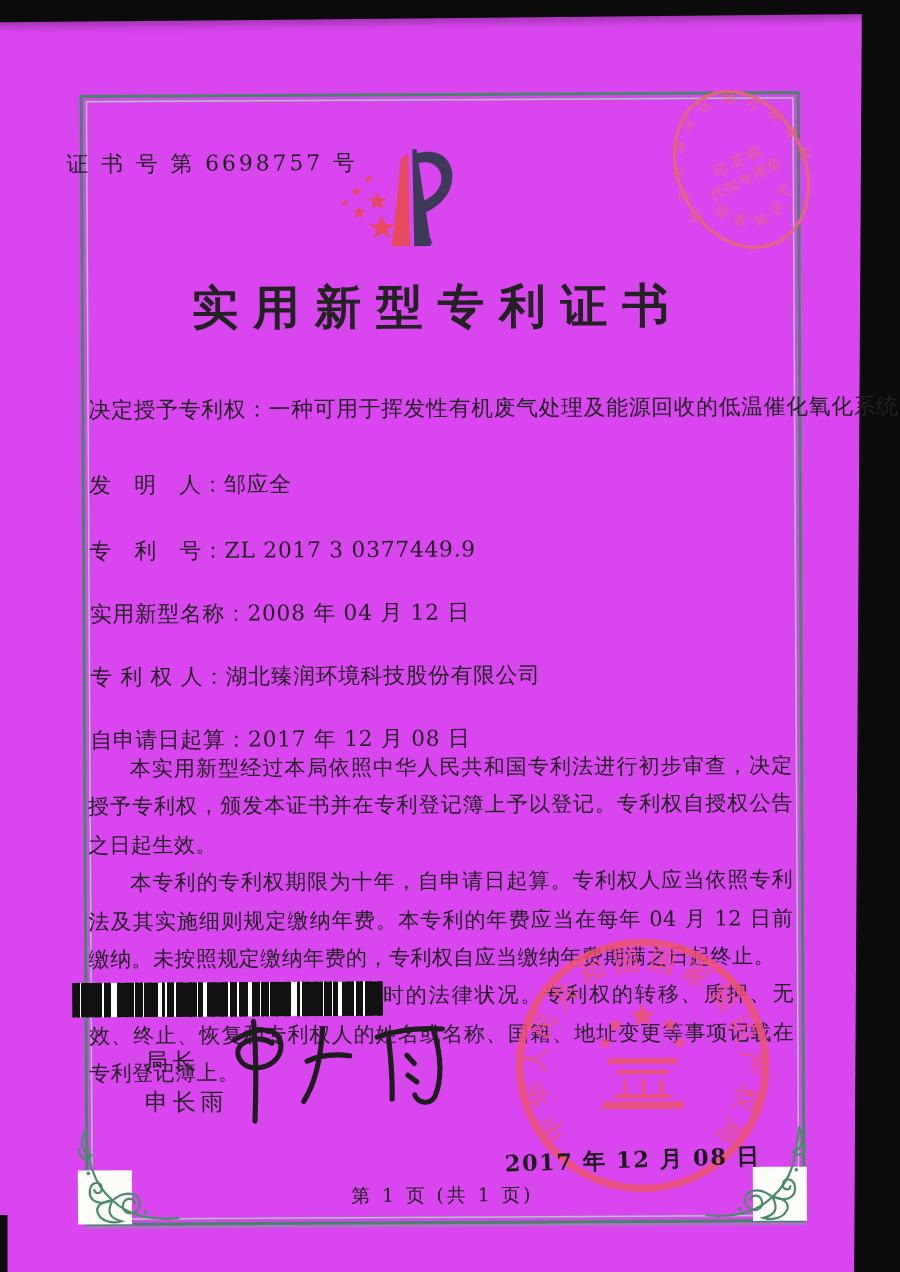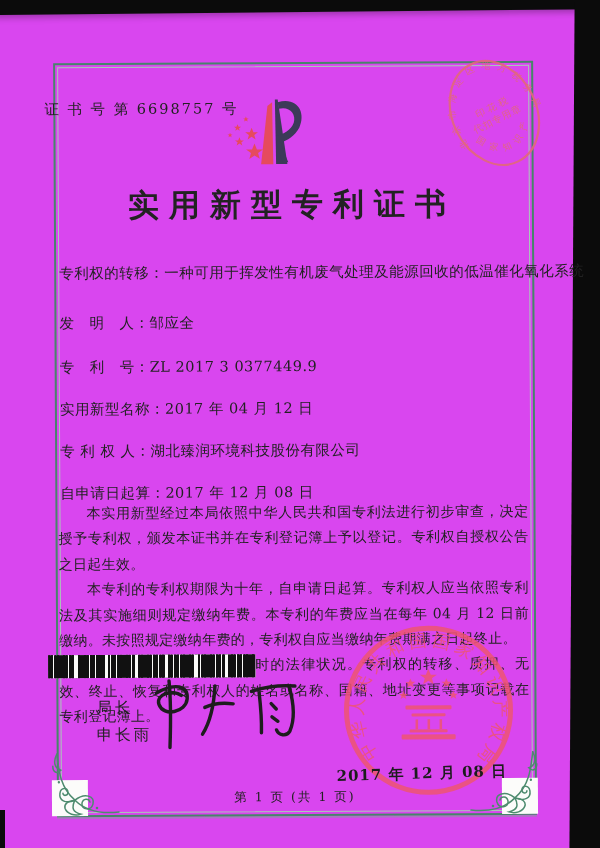--- a/index.html
+++ b/index.html
@@ -119,24 +119,24 @@
         <text font-size="9" letter-spacing="6" font-family="DejaVu Serif,serif">
           <textPath href="#stampBottom" startOffset="4">国家知识产权局</textPath>
         </text>
         <text x="59" y="56" text-anchor="middle" font-size="9.5">印 花 税</text>
         <text x="59" y="69" text-anchor="middle" font-size="9.5" letter-spacing="1">代扣专用章</text>
       </g>
     </svg>
 
     <div class="title">实用新型专利证书</div>
 
-    <div class="field f0"><span>专利权的转移：</span><span>一种可用于挥发性有机废气处理及能源回收的低温催化氧化系统</span></div>
+    <div class="field f0"><span>决定授予专利权：</span><span>一种可用于挥发性有机废气处理及能源回收的低温催化氧化系统</span></div>
     <div class="field f1"><span>发　明　人：</span><span>邹应全</span></div>
     <div class="field f2"><span>专　利　号：</span><span>ZL 2017 3 0377449.9</span></div>
-    <div class="field f3"><span>实用新型名称：</span><span>2017 年 04 月 12 日</span></div>
+    <div class="field f3"><span>实用新型名称：</span><span>2008 年 04 月 12 日</span></div>
     <div class="field f4"><span>专 利 权 人：</span><span>湖北臻润环境科技股份有限公司</span></div>
     <div class="field f5"><span>自申请日起算：</span><span>2017 年 12 月 08 日</span></div>
 
     <div class="paras">
       <p>本实用新型经过本局依照中华人民共和国专利法进行初步审查，决定授予专利权，颁发本证书并在专利登记簿上予以登记。专利权自授权公告之日起生效。</p>
       <p>本专利的专利权期限为十年，自申请日起算。专利权人应当依照专利法及其实施细则规定缴纳年费。本专利的年费应当在每年 04 月 12 日前缴纳。未按照规定缴纳年费的，专利权自应当缴纳年费期满之日起终止。</p>
       <p>专利证书记载专利权登记时的法律状况。专利权的转移、质押、无效、终止、恢复和专利权人的姓名或名称、国籍、地址变更等事项记载在专利登记簿上。</p>
     </div>
 
     <div class="barcode"></div>

